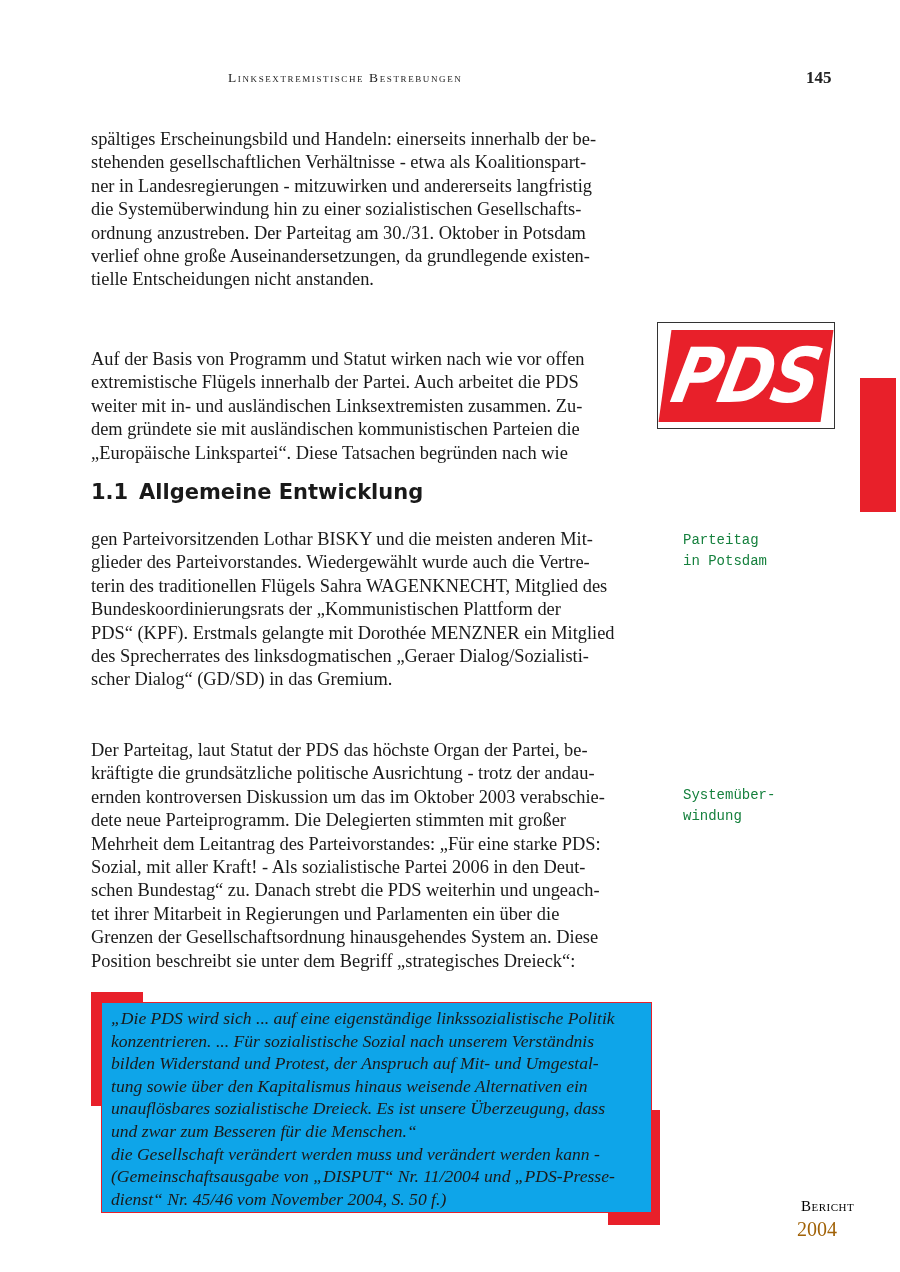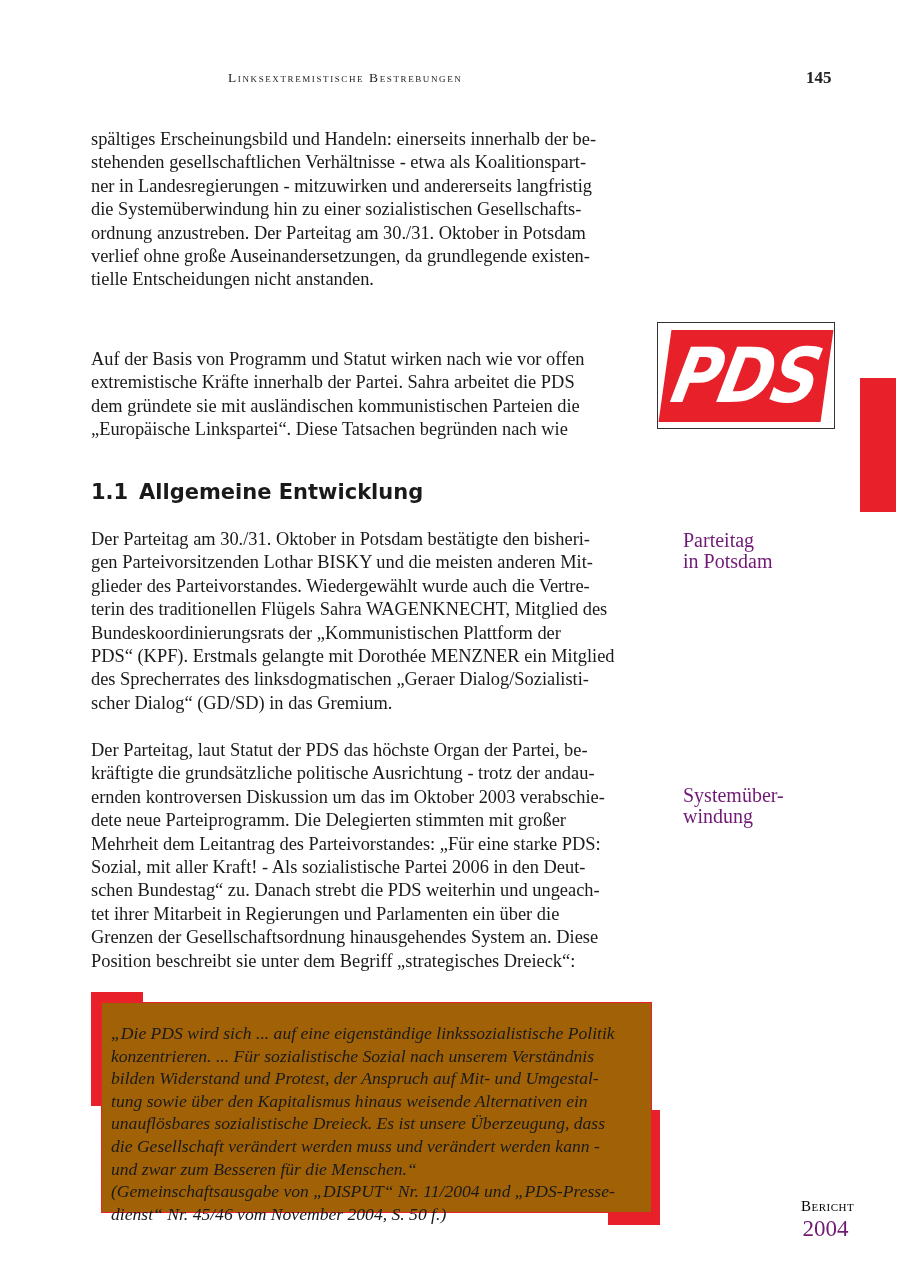--- a/index.html
+++ b/index.html
@@ -32,22 +32,22 @@
 
     .section-heading {
       position: absolute; top: 480px; left: 91px;
       font-family: "DejaVu Sans", sans-serif; font-weight: bold;
       font-size: 21px; color: #1a1a1a;
     }
     .section-heading .num { display: inline-block; width: 48px; }
 
     .margin-note {
       position: absolute; left: 683px;
-      font-family: Liberation Serif, serif; font-size: 20px;
-      line-height: 20.5px; color: #701a75;
+      font-family: Liberation Mono, monospace; font-size: 14px;
+      line-height: 20.5px; color: #15803d;
     }
     #note1 { top: 530px; }
     #note2 { top: 741px; margin-top: 44px; }
 
     .pds-logo-frame {
       position: absolute; left: 657px; top: 322px; width: 178px; height: 107px;
       border: 1.5px solid #333; background: #fff;
       display: flex; align-items: center; justify-content: center;
     }
     .pds-logo-inner {
@@ -69,77 +69,77 @@
     .quote-deco-tl {
       position: absolute; left: 91px; top: 992px; width: 52px; height: 114px;
       background: #e8202a;
     }
     .quote-deco-br {
       position: absolute; left: 608px; top: 1110px; width: 52px; height: 115px;
       background: #e8202a;
     }
     .quote-box {
       position: absolute; left: 101px; top: 1002px; width: 551px; height: 211px;
-      background: #a16207; border: 1.5px solid #e8202a;
-      padding: 19px 0 0 9px;
+      background: #0ea5e9; border: 1.5px solid #e8202a;
+      padding: 4px 0 0 9px;
       font-family: "Liberation Serif", serif; font-style: italic;
       font-size: 17.6px; line-height: 22.6px; color: #1a1a1a; white-space: nowrap;
     }
     .quote-box .line { display: block; }
 
     .report-mark {
       position: absolute; left: 797px; top: 1198px; text-align: left;
       font-family: "Liberation Serif", serif;
     }
     .report-mark .word {
       display: block; font-size: 15px; color: #000000;
       font-variant: small-caps; letter-spacing: 0.5px; line-height: 17px;
       padding-left: 4px;
     }
     .report-mark .year {
-      display: block; font-size: 23px; color: #701a75; line-height: 28px; text-align: center;
+      display: block; font-size: 20px; color: #a16207; line-height: 28px;
     }
   </style>
 </head>
 <body>
 
 <div class="running-head">Linksextremistische Bestrebungen</div>
 <div class="page-number">145</div>
 
 <div id="para1" class="body-text">
   <span class="line">spältiges Erscheinungsbild und Handeln: einerseits innerhalb der be-</span>
   <span class="line">stehenden gesellschaftlichen Verhältnisse - etwa als Koalitionspart-</span>
   <span class="line">ner in Landesregierungen - mitzuwirken und andererseits langfristig</span>
   <span class="line">die Systemüberwindung hin zu einer sozialistischen Gesellschafts-</span>
   <span class="line">ordnung anzustreben. Der Parteitag am 30./31. Oktober in Potsdam</span>
   <span class="line">verlief ohne große Auseinandersetzungen, da grundlegende existen-</span>
   <span class="line">tielle Entscheidungen nicht anstanden.</span>
 </div>
 
 <div id="para2" class="body-text">
   <span class="line">Auf der Basis von Programm und Statut wirken nach wie vor offen</span>
-  <span class="line">extremistische Kräfte innerhalb der Partei. Sahra arbeitet die PDS</span>
+  <span class="line">extremistische Flügels innerhalb der Partei. Auch arbeitet die PDS</span>
+  <span class="line">weiter mit in- und ausländischen Linksextremisten zusammen. Zu-</span>
   <span class="line">dem gründete sie mit ausländischen kommunistischen Parteien die</span>
   <span class="line">„Europäische Linkspartei“. Diese Tatsachen begründen nach wie</span>
 </div>
 
 <div class="pds-logo-frame">
   <div class="pds-logo-inner">
     <span class="pds-logo-text">PDS</span>
   </div>
 </div>
 
 <div class="side-tab"></div>
 
 <div class="section-heading">
   <span class="num">1.1</span><span>Allgemeine Entwicklung</span>
 </div>
 
 <div id="para3" class="body-text">
-  <span class="line">Der Parteitag am 30./31. Oktober in Potsdam bestätigte den bisheri-</span>
   <span class="line">gen Parteivorsitzenden Lothar BISKY und die meisten anderen Mit-</span>
   <span class="line">glieder des Parteivorstandes. Wiedergewählt wurde auch die Vertre-</span>
   <span class="line">terin des traditionellen Flügels Sahra WAGENKNECHT, Mitglied des</span>
   <span class="line">Bundeskoordinierungsrats der „Kommunistischen Plattform der</span>
   <span class="line">PDS“ (KPF). Erstmals gelangte mit Dorothée MENZNER ein Mitglied</span>
   <span class="line">des Sprecherrates des linksdogmatischen „Geraer Dialog/Sozialisti-</span>
   <span class="line">scher Dialog“ (GD/SD) in das Gremium.</span>
 </div>
 
 <div id="note1" class="margin-note">
@@ -166,22 +166,22 @@
 </div>
 
 <div class="quote-deco-tl"></div>
 <div class="quote-deco-br"></div>
 <div class="quote-box">
   <span class="line">„Die PDS wird sich ... auf eine eigenständige linkssozialistische Politik</span>
   <span class="line">konzentrieren. ... Für sozialistische Sozial nach unserem Verständnis</span>
   <span class="line">bilden Widerstand und Protest, der Anspruch auf Mit- und Umgestal-</span>
   <span class="line">tung sowie über den Kapitalismus hinaus weisende Alternativen ein</span>
   <span class="line">unauflösbares sozialistische Dreieck. Es ist unsere Überzeugung, dass</span>
+  <span class="line">und zwar zum Besseren für die Menschen.“</span>
   <span class="line">die Gesellschaft verändert werden muss und verändert werden kann -</span>
-  <span class="line">und zwar zum Besseren für die Menschen.“</span>
   <span class="line">(Gemeinschaftsausgabe von „DISPUT“ Nr. 11/2004 und „PDS-Presse-</span>
   <span class="line">dienst“ Nr. 45/46 vom November 2004, S. 50 f.)</span>
 </div>
 
 <div class="report-mark">
   <span class="word">Bericht</span>
   <span class="year">2004</span>
 </div>
 
 </body></html>

